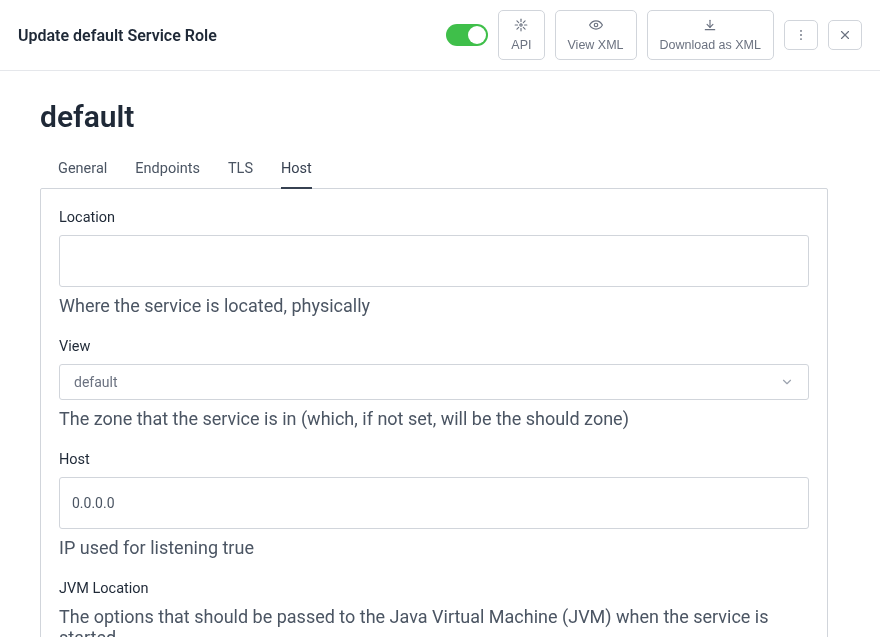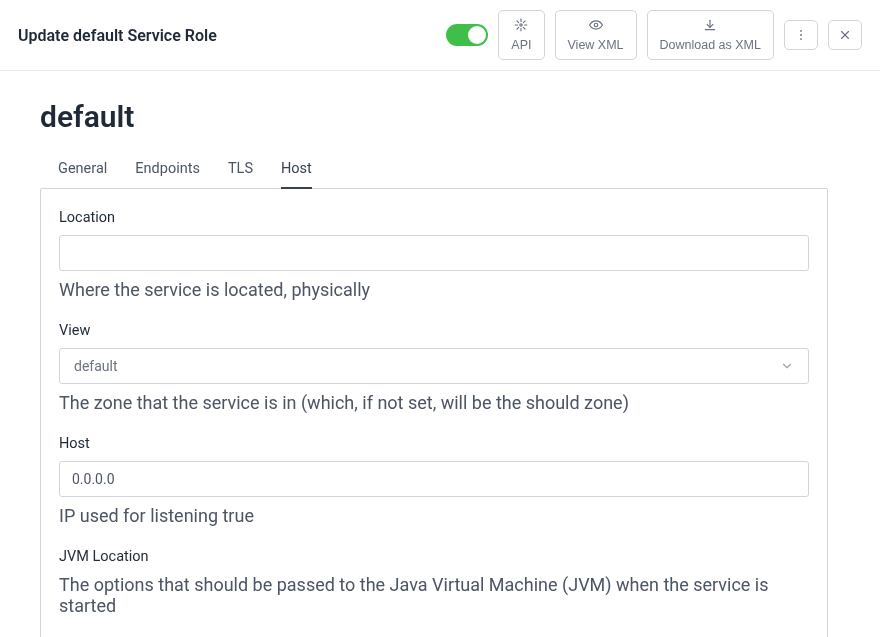--- a/index.html
+++ b/index.html
@@ -96,21 +96,21 @@
     }
     .field { margin-bottom: 22px; }
     .field-label {
       font-size: 14.5px;
       color: #1f2937;
       margin-bottom: 9px;
       display: block;
     }
     .text-input {
       width: 100%;
-      height: 36px;
+      height: 52px;
       border: 1px solid #d1d5db;
       border-radius: 3px;
       padding: 0 12px;
       font-size: 14px;
       color: #4b5563;
       font-family: inherit;
     }
     .help-text {
       font-size: 18px;
       color: #4b5563;

